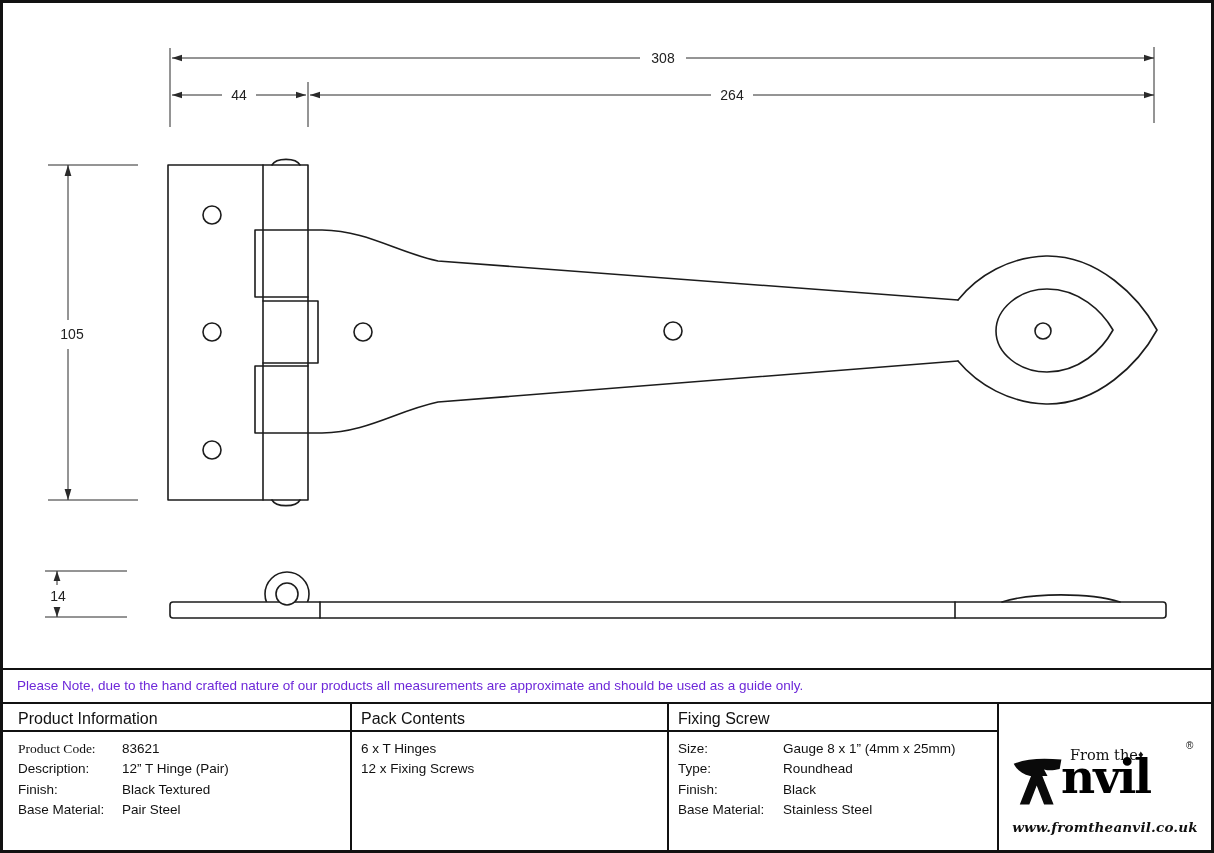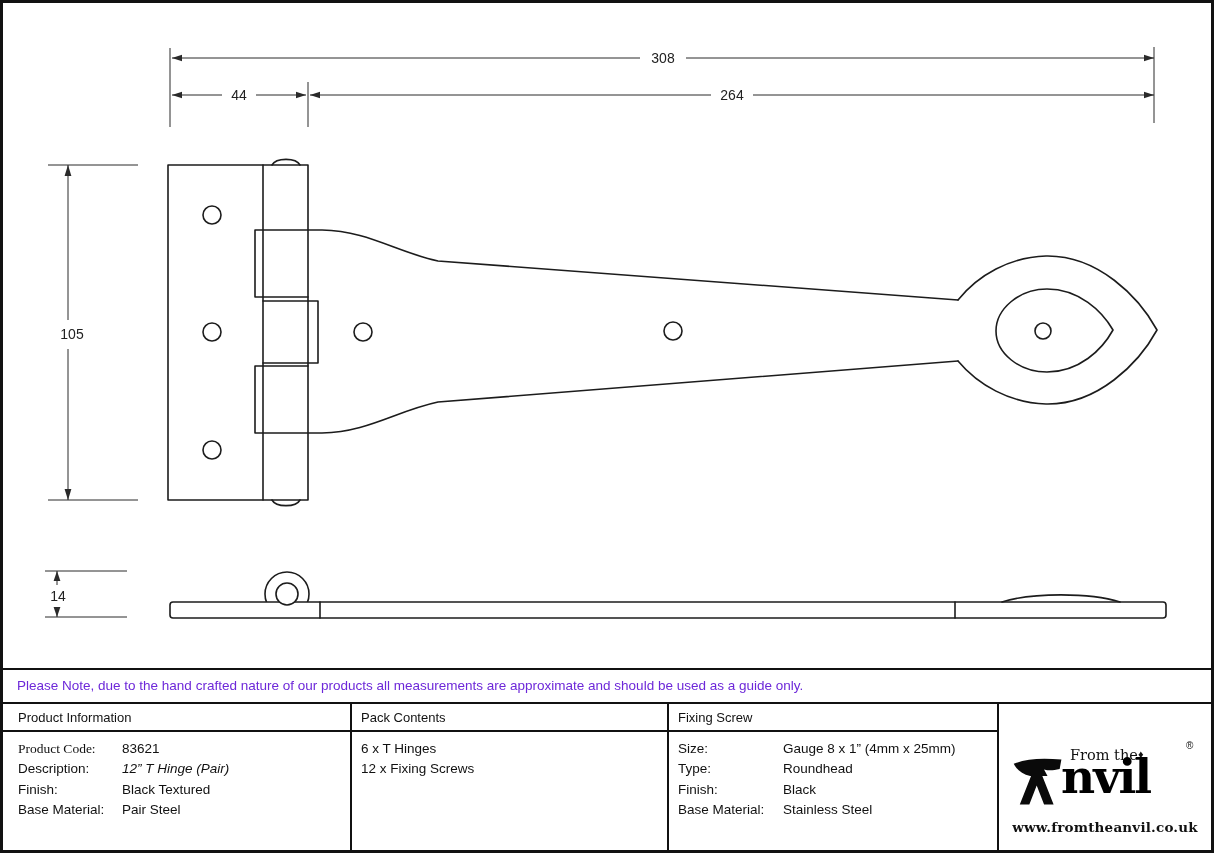--- a/index.html
+++ b/index.html
@@ -5,34 +5,34 @@
   html,body{margin:0;padding:0;background:#fff;}
   body{
     width:1214px;height:853px;position:relative;overflow:hidden;
     font-family:"Liberation Sans",sans-serif;color:#1a1a1a;
   }
   .page-border{position:absolute;inset:0;border:3px solid #111;box-sizing:border-box;pointer-events:none;z-index:50;}
   .abs{position:absolute;}
   .hline{position:absolute;height:2px;background:#111;}
   .vline{position:absolute;width:2px;background:#111;}
   .note-text{position:absolute;left:17px;top:678px;font-size:13.5px;color:#6d28d9;white-space:nowrap;}
-  .cell-header{position:absolute;top:710px;font-size:13px;color:#111;white-space:nowrap;}
+  .cell-header{position:absolute;top:710px;font-size:16px;color:#111;white-space:nowrap;}
   .kv{position:absolute;font-size:13.5px;color:#111;white-space:nowrap;}
   svg text{font-family:"Liberation Sans",sans-serif;fill:#222;}
   .dim-text{font-size:14px;}
 
   
   .logo-box{position:absolute;left:999px;top:704px;width:212px;height:173px;display:flex;align-items:center;justify-content:center;}
   .logo{position:relative;width:186px;height:104px;}
   .logo .anvil-a{position:absolute;left:0px;top:14px;width:52px;height:58px;}
   .logo .from-the{position:absolute;left:58px;top:8px;font-family:"DejaVu Serif",serif;font-size:14.5px;color:#111;}
   .logo .diamond{position:absolute;left:126px;top:9px;font-size:11px;color:#111;}
   .logo .reg{position:absolute;left:174px;top:1px;font-size:10px;color:#111;}
   .logo .nvil{position:absolute;left:49px;top:9px;font-family:"DejaVu Serif",serif;font-weight:bold;font-size:47px;line-height:1.25;letter-spacing:-2px;color:#000;}
-  .logo .site{position:absolute;left:0px;top:80px;width:186px;text-align:center;font-family:"DejaVu Serif",serif;font-weight:bold;font-size:13.5px;letter-spacing:0.2px;color:#111;white-space:nowrap;}
+  .logo .site{position:absolute;left:0px;top:80px;width:186px;text-align:center;font-family:"DejaVu Serif",serif;font-style:italic;font-weight:bold;font-size:13.5px;letter-spacing:0.2px;color:#111;white-space:nowrap;}
 </style>
 </head>
 <body>
 
 <svg class="abs" style="left:0;top:0" width="1214" height="667" viewBox="0 0 1214 667">
 
   <g stroke="#2a2a2a" stroke-width="1" fill="none">
 
     <line x1="170" y1="48" x2="170" y2="127"></line>
     <line x1="308" y1="82" x2="308" y2="127"></line>
@@ -116,21 +116,21 @@
 
 <div class="hline" style="left:3px;top:730px;width:995px;"></div>
 <div class="vline" style="left:350px;top:702px;height:148px;"></div>
 <div class="vline" style="left:667px;top:702px;height:148px;"></div>
 <div class="vline" style="left:997px;top:702px;height:148px;"></div>
 
 <div class="cell-header" style="left:18px;">Product Information</div>
 <div class="kv" style="left:18px;top:741px;font-family:Liberation Serif, serif;">Product Code:</div>
 <div class="kv" style="left:122px;top:741px;">83621</div>
 <div class="kv" style="left:18px;top:761px;">Description:</div>
-<div class="kv" style="left:122px;top:761px;font-style:italic;">12” T Hinge (Pair)</div>
+<div class="kv" style="left:122px;top:761px;">12” T Hinge (Pair)</div>
 <div class="kv" style="left:18px;top:782px;">Finish:</div>
 <div class="kv" style="left:122px;top:782px;">Black Textured</div>
 <div class="kv" style="left:18px;top:802px;">Base Material:</div>
 <div class="kv" style="left:122px;top:802px;">Pair Steel</div>
 
 <div class="cell-header" style="left:361px;">Pack Contents</div>
 <div class="kv" style="left:361px;top:741px;">6 x T Hinges</div>
 <div class="kv" style="left:361px;top:761px;">12 x Fixing Screws</div>
 
 <div class="cell-header" style="left:678px;">Fixing Screw</div>

